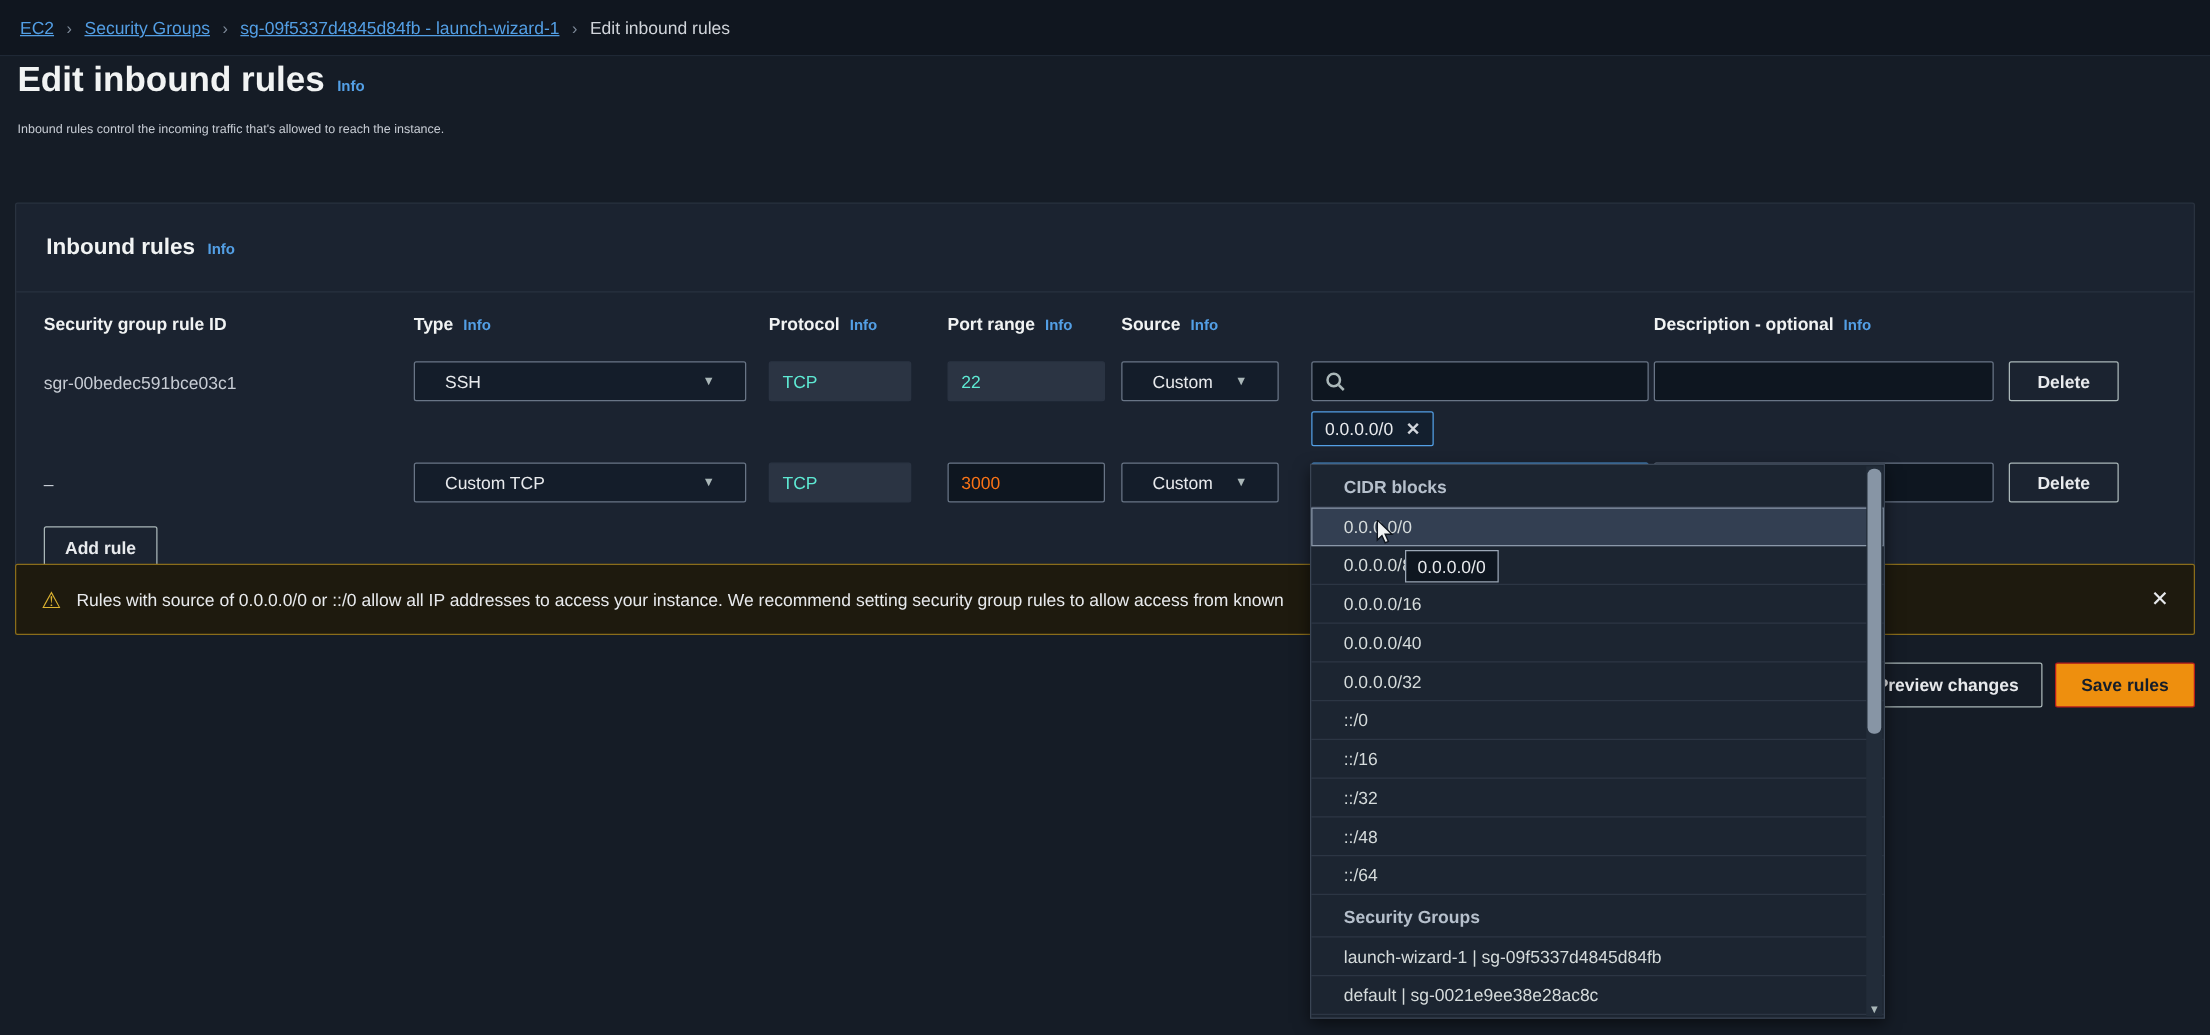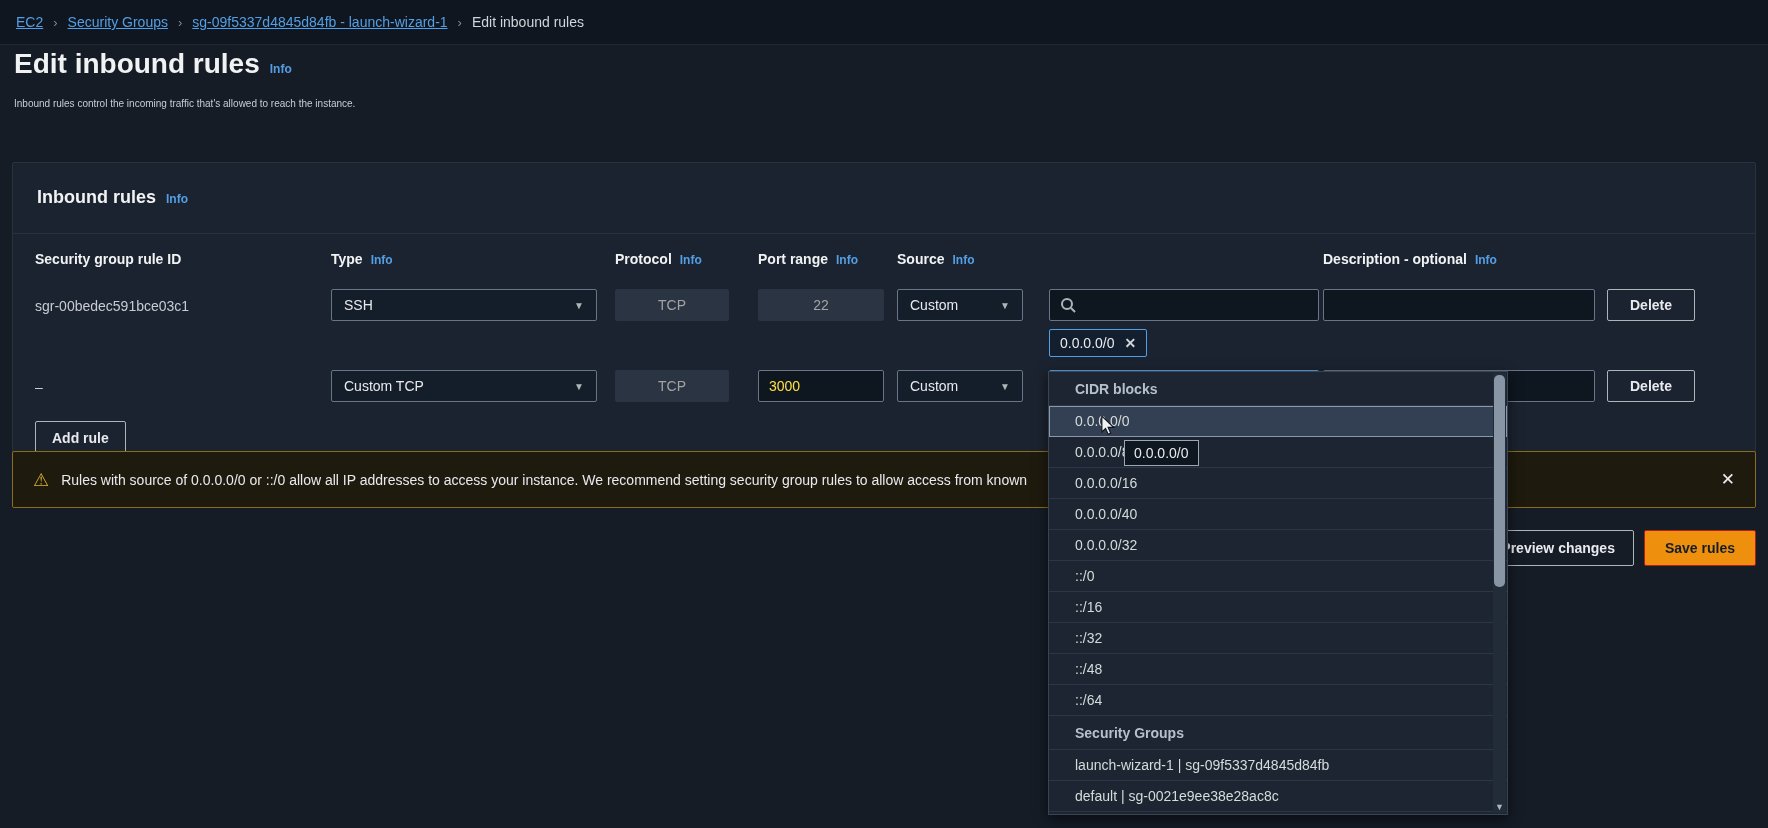--- a/index.html
+++ b/index.html
@@ -34,25 +34,25 @@
   
   .x-ruleid{left:22px} .x-type{left:318px} .x-proto{left:602px} .x-port{left:745px}
   .x-source{left:884px} .x-search{left:1036px} .x-desc{left:1310px} .x-del{left:1594px}
   .y-r1{top:126px} .y-tok{top:166px} .y-r2{top:207px}
   .w-type{width:266px} .w-proto{width:114px} .w-port{width:126px} .w-source{width:126px}
   .w-search{width:270px} .w-desc{width:272px} .w-del{width:88px}
 
   
   .select { position:absolute; height:32px; background:#141d2a; border:1px solid #697586; border-radius:2px;
     color:#e8eaed; font-size:14px; display:flex; align-items:center; justify-content:space-between;
-    padding:0 12px; cursor:pointer; }
+    padding:0 24px; cursor:pointer; }
   .select .caret { color:#aab7b8; font-size:10px; margin-left:8px; }
   .tinput { position:absolute; height:32px; background:#0e1620; border:1px solid #697586; border-radius:2px;
-    color:#fde047; font-size:14px; padding:0 10px; }
-  .tinput.disabled { background:#2b3443; border-color:#2b3443; color:#a3a3a3;text-align:center; }
+    color:#f97316; font-size:14px; padding:0 10px; }
+  .tinput.disabled { background:#2b3443; border-color:#2b3443; color:#5eead4; }
   .search-box { position:absolute; height:32px; background:#0e1620; border:1px solid #697586; border-radius:2px;
     display:flex; align-items:center; padding:0 10px; gap:8px; }
   .search-box.focused { border:2px solid #539fe5; }
   .search-box input { background:transparent; border:none; outline:none; color:#e8eaed; font-size:14px; flex:1; min-width:0; }
 
   .token { position:absolute; height:28px; display:inline-flex; align-items:center; gap:10px; padding:0 10px;
     background:#131f2e; border:1px solid #539fe5; border-radius:2px; font-size:14px; color:#e8eaed; }
   .token .x { cursor:pointer; color:#d1d5db; font-size:14px; font-weight:bold; }
 
   .btn { display:inline-flex; align-items:center; justify-content:center; font-size:14px; font-weight:bold;

